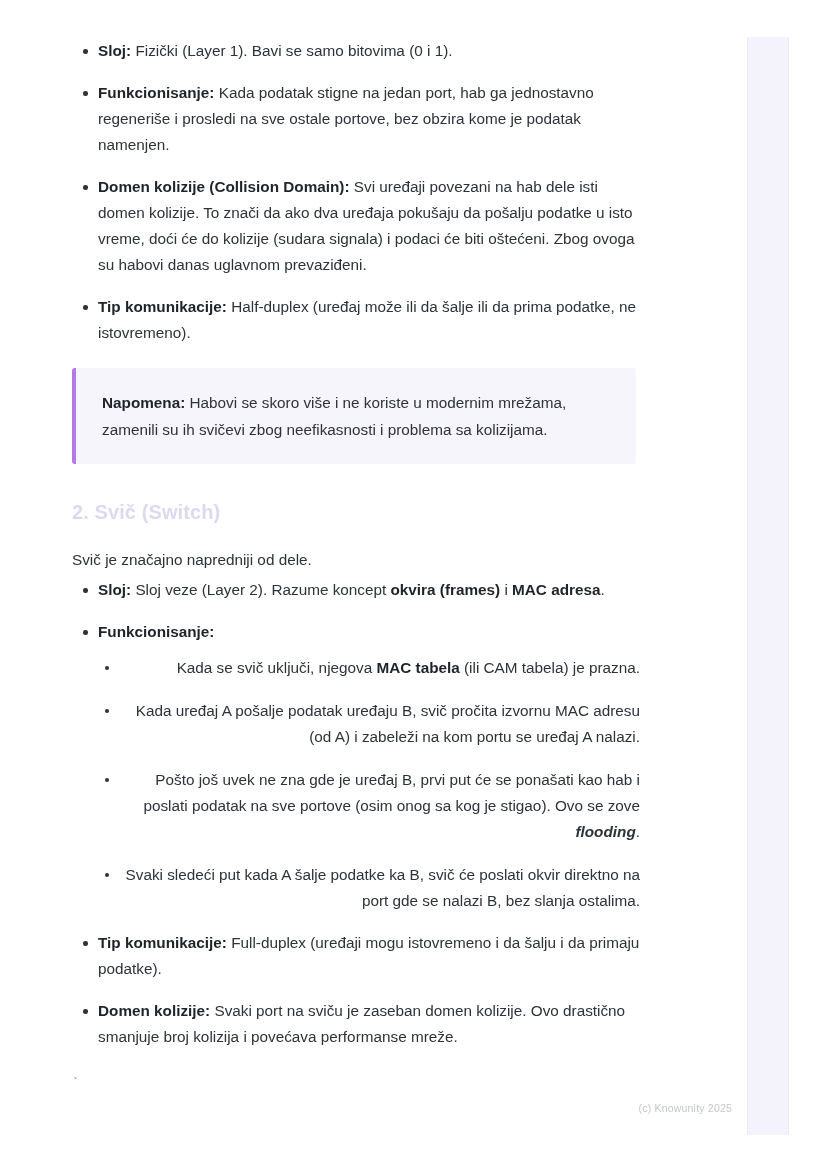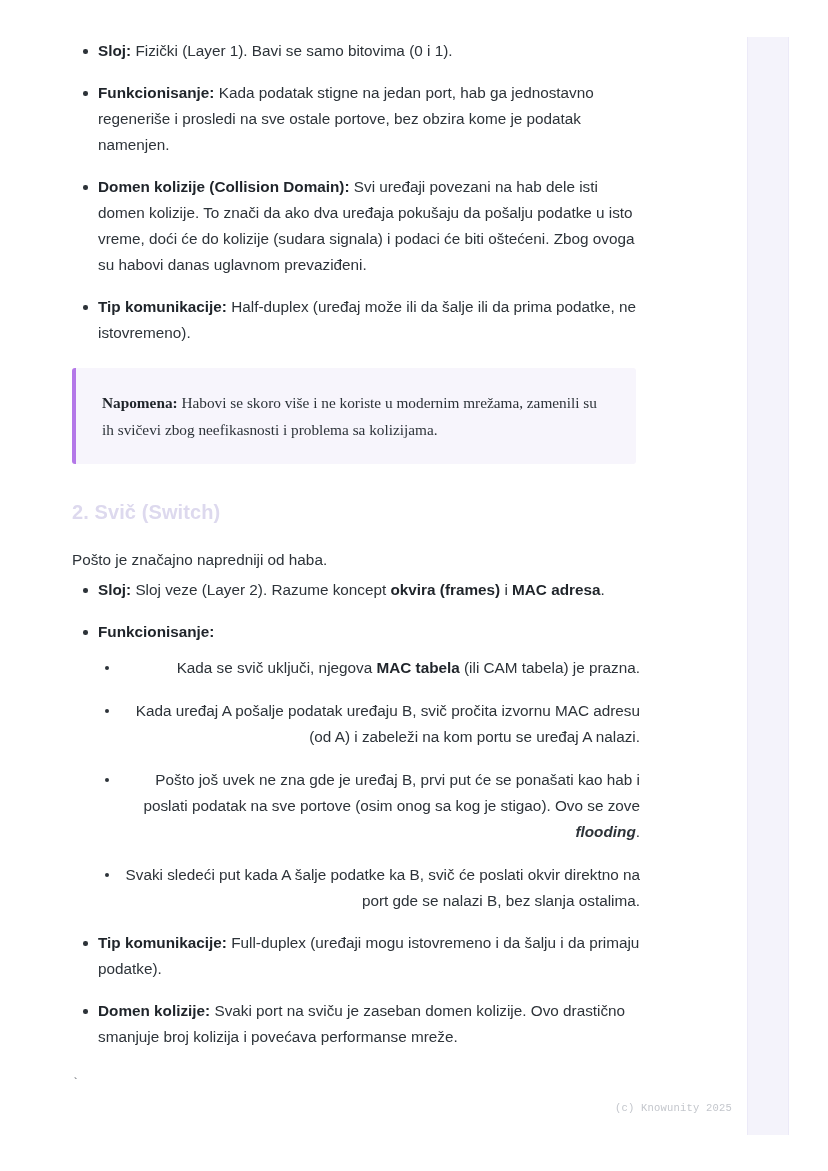--- a/index.html
+++ b/index.html
@@ -98,21 +98,20 @@
   
   .callout {
     position: relative;
     margin: 22px 0 0 0;
     width: 564px;
     background: #f7f5fc;
     border-left: 4px solid #b478e8;
     border-radius: 3px;
     padding: 21px 24px 21px 26px;
     box-sizing: border-box;
-    font-family: Liberation Serif, serif;
   }
   .callout p {
     margin: 0;
     font-size: 15.3px;
     line-height: 27px;
     color: #2d3339;
   }
 
   
   h2.section-heading {
@@ -146,21 +145,20 @@
     position: absolute;
     left: 0;
     top: 1102px;
     width: 744px;
     text-align: right;
     padding-right: 12px;
     box-sizing: border-box;
     font-size: 10.5px;
     color: #c3c6cc;
     letter-spacing: 0.2px;
-    font-family: Liberation Mono, monospace;
   }
 </style>
 </head>
 <body>
 
 <div class="page">
 
   <div class="right-strip"></div>
 
   <div class="content">
@@ -179,21 +177,21 @@
         <b>Tip komunikacije:</b><span> Half-duplex (uređaj može ili da šalje ili da prima podatke, ne istovremeno).</span>
       </li>
     </ul>
 
     <div class="callout">
       <p><b>Napomena:</b><span> Habovi se skoro više i ne koriste u modernim mrežama, zamenili su ih svičevi zbog neefikasnosti i problema sa kolizijama.</span></p>
     </div>
 
     <h2 class="section-heading">2. Svič (Switch)</h2>
 
-    <p class="lead">Pošto je značajno napredniji od haba.</p>
+    <p class="lead">Svič je značajno napredniji od dele.</p>
 
     <ul class="lvl1 list-block">
 
       <li>
         <b>Sloj:</b><span> Sloj veze (Layer 2). Razume koncept </span><b>okvira (frames)</b><span> i </span><b>MAC adresa</b><span>.</span>
       </li>
 
       <li>
         <b>Funkcionisanje:</b>
         <ul class="lvl2">

